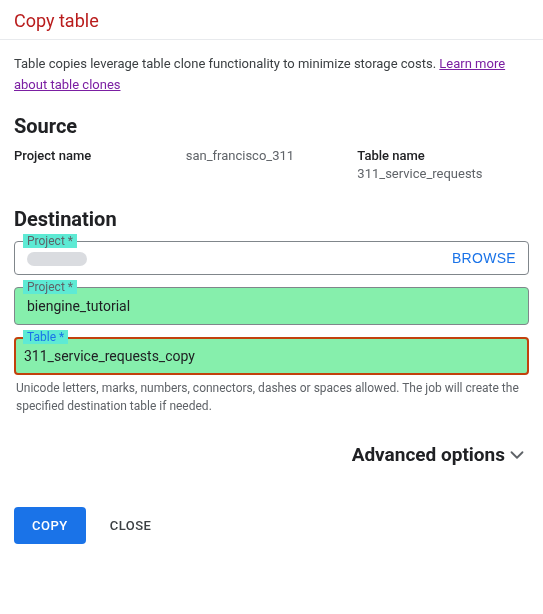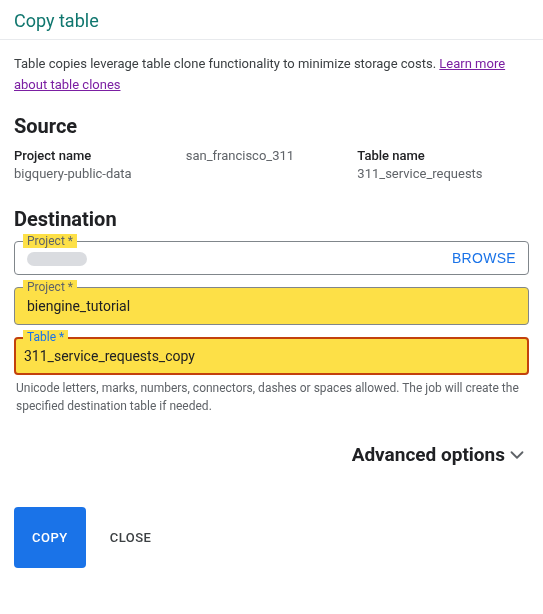--- a/index.html
+++ b/index.html
@@ -1,58 +1,57 @@
 <!DOCTYPE html>
 <html><head>
   <meta charset="utf-8">
   <style>
     * { box-sizing: border-box; margin: 0; padding: 0; }
     body { font-family: Roboto, "Helvetica Neue", Arial, sans-serif; color: #202124; font-size: 14px; width: 543px; background: #fff; }
     .dialog { padding-bottom: 10px; }
-    .dialog-header { padding: 10px 14px 8px 14px; font-size: 18px; font-weight: 400; color: #0f766e; border-bottom: 1px solid #e8eaed; }
+    .dialog-header { padding: 10px 14px 8px 14px; font-size: 18px; font-weight: 400; color: #b91c1c; border-bottom: 1px solid #e8eaed; }
     .content { padding: 14px 14px 0 14px; }
     .intro { font-size: 13px; line-height: 1.6; color: #3c4043; margin-bottom: 18px; }
     .link { color: #7b1fa2; text-decoration: underline; cursor: pointer; }
     .section-title { font-size: 20px; font-weight: 700; color: #202124; margin-bottom: 10px; }
     .source-grid { display: flex; gap: 0; margin-bottom: 26px; }
     .source-col { flex: 1 1 0; }
     .field-label { font-size: 13px; font-weight: 500; color: #202124; margin-bottom: 3px; }
     .field-value { font-size: 13px; color: #5f6368; }
     .form-group { position: relative; margin-bottom: 12px; }
-    .floating-label { position: absolute; top: -7px; left: 9px; background: #fde047; padding: 0 4px; font-size: 12px; color: #5f6368; }
+    .floating-label { position: absolute; top: -7px; left: 9px; background: #5eead4; padding: 0 4px; font-size: 12px; color: #5f6368; }
     .floating-label.focused { color: #1a73e8; text-align: right; }
-    .outlined-input { width: 100%; border: 1px solid #80868b; border-radius: 4px; padding: 10px 12px; font-size: 14px; color: #202124; background: #fde047; font-family: inherit; }
+    .outlined-input { width: 100%; border: 1px solid #80868b; border-radius: 4px; padding: 10px 12px; font-size: 14px; color: #202124; background: #86efac; font-family: inherit; }
     .outlined-input.focused { border: 2px solid #c2410c; padding: 9px 8px; }
     .project-box { display: flex; align-items: flex-end; justify-content: space-between; border: 1px solid #80868b; border-radius: 4px; padding: 8px 12px; }
     .redacted { display: inline-block; width: 60px; height: 14px; background: #dadce0; border-radius: 7px; }
     .browse-btn { color: #1a73e8; font-weight: 500; font-size: 14px; letter-spacing: 0.3px; background: none; border: none; cursor: pointer; }
     .helper-text { font-size: 12px; color: #5f6368; line-height: 1.5; margin-top: 4px; padding: 0 2px; }
     .adv-title { font-size: 19px; font-weight: 700; color: #202124; }
     .advanced-row { display: flex; align-items: center; justify-content: flex-end; padding: 16px 0 32px 0; cursor: pointer; }
     .chevron { width: 24px; height: 24px; display: flex; align-items: center; justify-content: center; color: #5f6368; }
     .footer { display: flex; gap: 10px; padding: 8px 14px; align-items: center; }
-    .btn-primary { background: #1a73e8; color: #fff; border: none; border-radius: 4px; padding: 23px 18px; font-size: 13px; font-weight: 500; letter-spacing: 0.5px; cursor: pointer; font-family: inherit; }
+    .btn-primary { background: #1a73e8; color: #fff; border: none; border-radius: 4px; padding: 11px 18px; font-size: 13px; font-weight: 500; letter-spacing: 0.5px; cursor: pointer; font-family: inherit; }
     .btn-flat { background: none; border: none; color: #3c4043; padding: 9px 14px; font-size: 13px; font-weight: 500; letter-spacing: 0.5px; cursor: pointer; font-family: inherit; }
   </style>
 </head>
 <body>
 
 <div class="dialog">
   <div class="dialog-header">Copy table</div>
 
   <div class="content">
     <p class="intro">
       <span>Table copies leverage table clone functionality to minimize storage costs. </span><a class="link">Learn more about table clones</a>
     </p>
 
     <h2 class="section-title">Source</h2>
     <div class="source-grid">
       <div class="source-col">
         <div class="field-label">Project name</div>
-        <div class="field-value">bigquery-public-data</div>
       </div>
       <div class="source-col">
         <div class="field-value">san_francisco_311</div>
       </div>
       <div class="source-col">
         <div class="field-label">Table name</div>
         <div class="field-value">311_service_requests</div>
       </div>
     </div>
 

